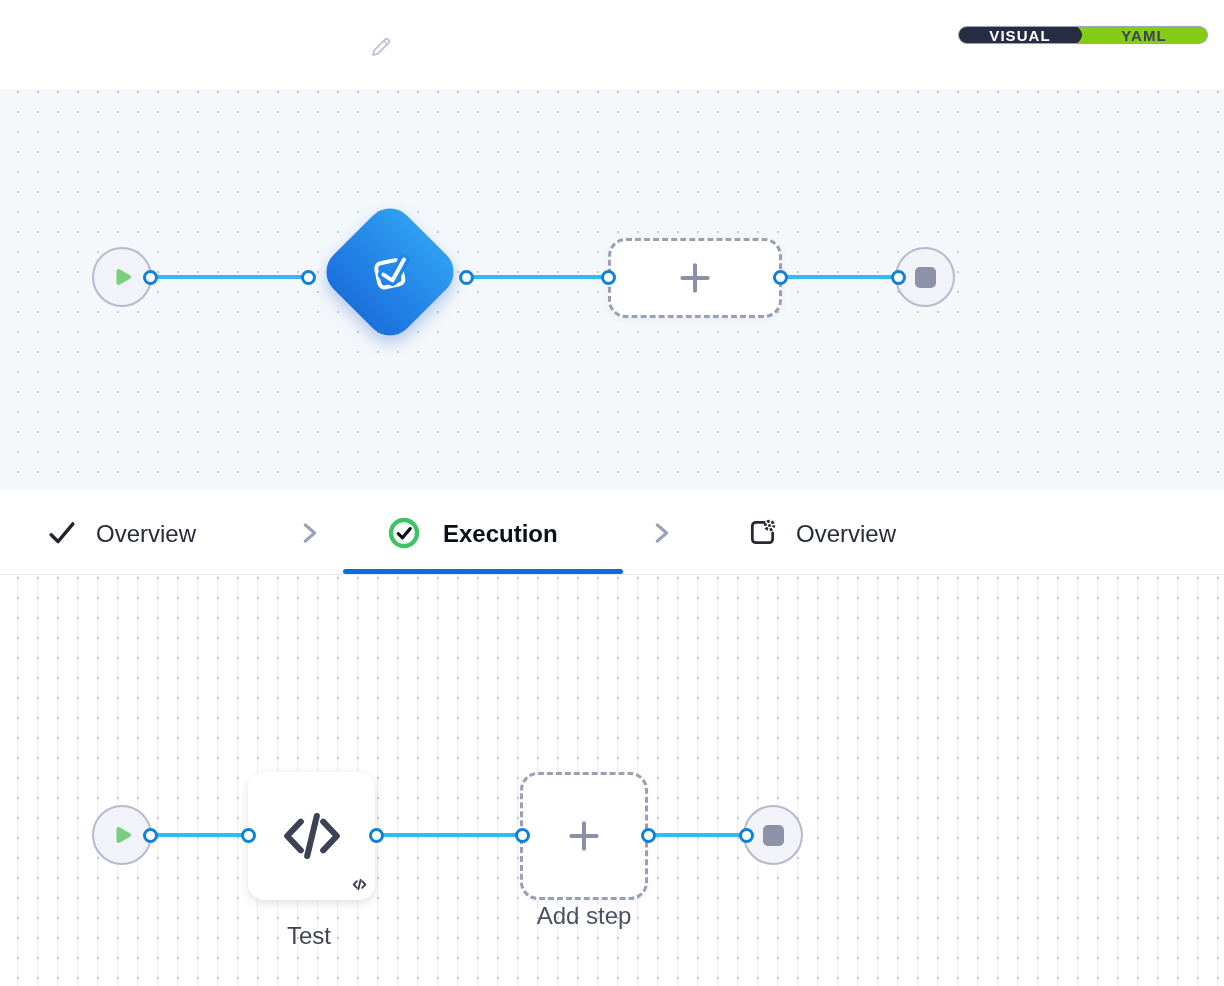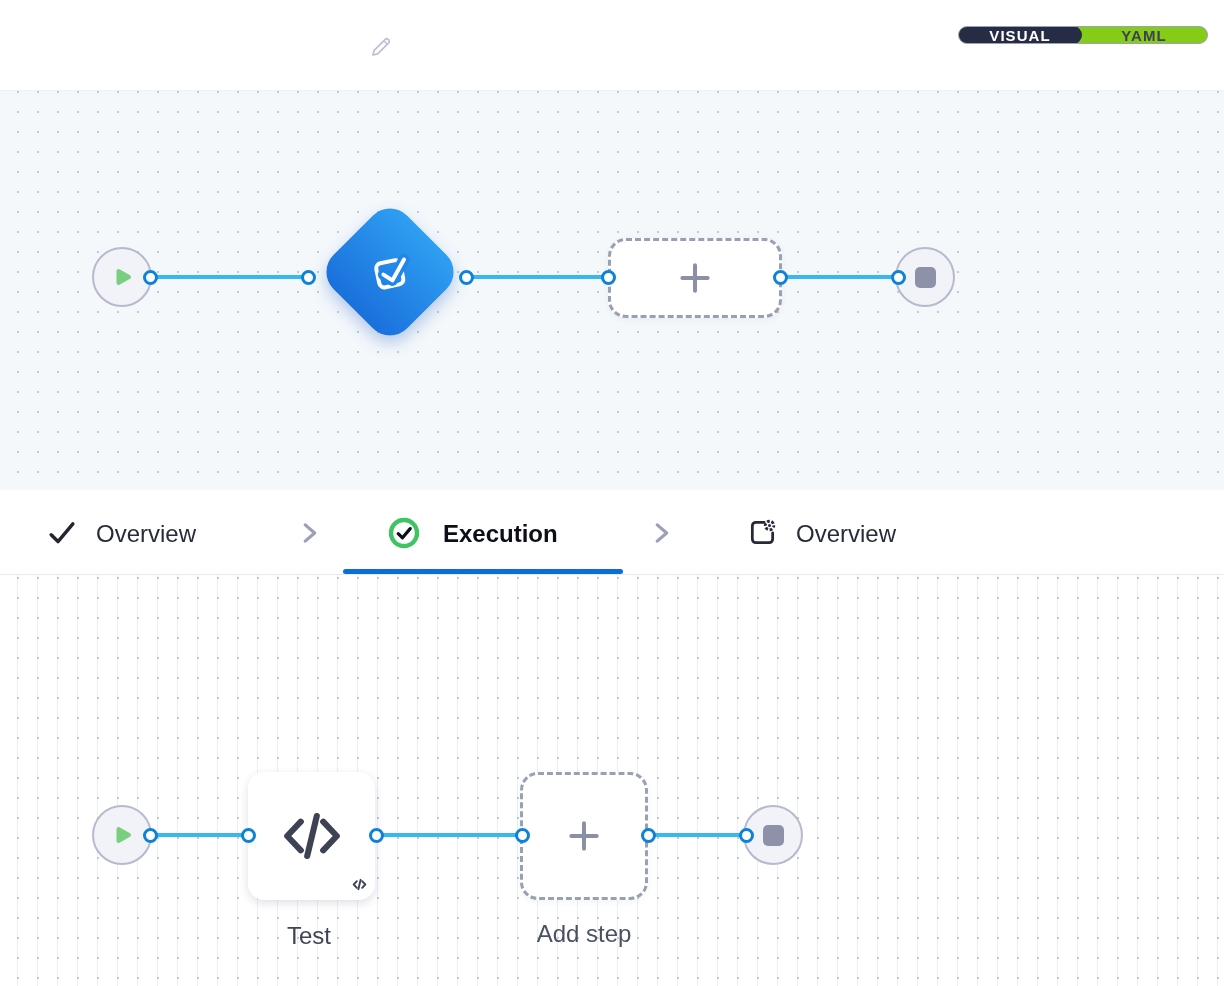--- a/index.html
+++ b/index.html
@@ -187,21 +187,21 @@
 
   <div class="port" style="left:368.5px;top:253.5px;"></div>
   <div class="wire" style="left:378px;top:259px;width:142px;"></div>
   <div class="port" style="left:514.5px;top:253.5px;"></div>
 
   <div class="dashed-node" style="left:520px;top:198px;width:128px;height:128px;border-radius:18px;">
     <svg width="38" height="38" viewBox="0 0 36 36">
       <path d="M18 6 V30 M6 18 H30" stroke="#8b90a6" stroke-width="3.8" stroke-linecap="round" fill="none"></path>
     </svg>
   </div>
-  <div class="node-label dim" style="left:484px;top:346px;width:200px;">Add step</div>
+  <div class="node-label dim" style="left:484px;top:328px;width:200px;">Add step</div>
 
   <div class="port" style="left:640.5px;top:253.5px;"></div>
   <div class="wire" style="left:650px;top:259px;width:94px;"></div>
   <div class="port" style="left:738.5px;top:253.5px;"></div>
 
   <div class="node-circle" style="left:743px;top:231px;">
     <div class="stop-square"></div>
   </div>
 </div>
 

